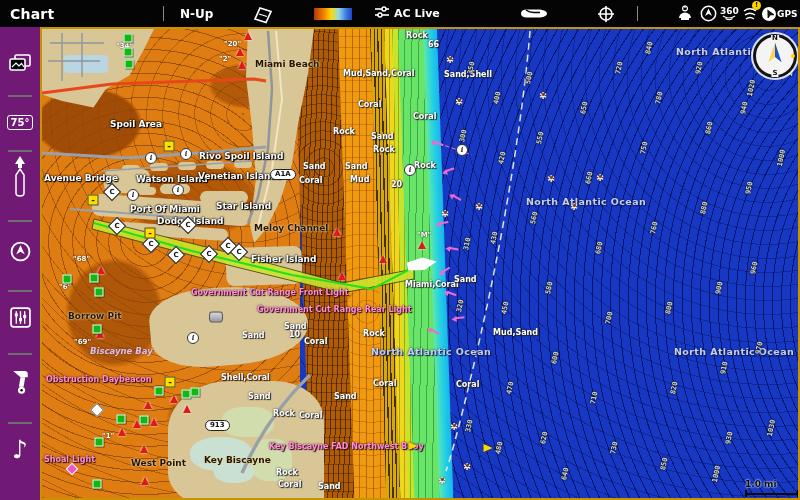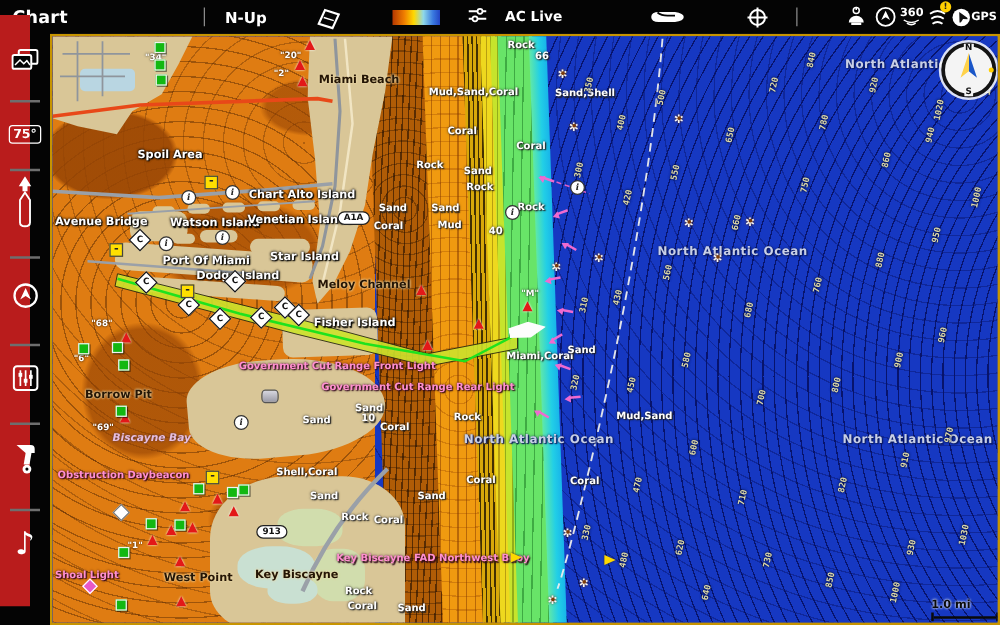--- a/index.html
+++ b/index.html
@@ -7,30 +7,30 @@
        font-family:"DejaVu Sans","Liberation Sans",sans-serif;}
 
   
   #topbar{position:absolute;left:0;top:0;width:800px;height:27px;background:#040404;color:#fff;z-index:20}
   .tb{position:absolute;top:0;height:27px;display:flex;align-items:center;color:#fff}
   .tb-div{position:absolute;top:6px;width:1px;height:15px;background:#8a8a8a}
   #tb-title{left:10px;font-weight:bold;font-size:14px;letter-spacing:.2px}
   #tb-nup{left:180px;font-weight:bold;font-size:12px}
   #tb-grad{position:absolute;left:314px;top:8px;width:38px;height:12px;
      background:linear-gradient(90deg,#b53700,#f07f00 25%,#ffd900 45%,#8fd8e8 65%,#3a7ae0 85%,#2244c4)}
-  #tb-ac{left:374px;gap:14px;font-weight:bold;font-size:11px}
+  #tb-ac{left:374px;gap:4px;font-weight:bold;font-size:11px}
   #tb-360{left:720px;flex-direction:column;justify-content:center;line-height:8px}
   #tb-360 b{font-size:9px}
   #tb-gps{left:777px;font-weight:bold;font-size:9px}
   .badge{position:absolute;right:-3px;top:1px;width:9px;height:9px;border-radius:50%;background:#ffcf00;
      color:#222;font:bold 7px/9px "DejaVu Sans",sans-serif;text-align:center}
   #tb-loc .circ{width:14px;height:14px;border-radius:50%;background:#fff;display:flex;align-items:center;justify-content:center}
 
   
-  #sidebar{position:absolute;left:0;top:12px;width:24px;height:473px;background:#b91c1c;z-index:20}
+  #sidebar{position:absolute;left:0;top:27px;width:40px;height:473px;background:#701a75;z-index:20}
   .sb{position:absolute;left:0;width:40px;display:flex;justify-content:center;align-items:center}
   .sb-sep{position:absolute;left:8px;width:24px;height:2px;background:#6e6e6e}
   .temp-box{border:1.6px solid #fff;border-radius:3px;padding:1px 3px;color:#fff;font:bold 10px "DejaVu Sans",sans-serif}
   .music{color:#fff;font-size:25px;line-height:25px}
 
   
   #map{position:absolute;left:40px;top:27px;width:760px;height:473px;box-sizing:border-box;
        border:2px solid #c79400;overflow:hidden;background:#1638c2;z-index:1}
   #map > *{pointer-events:none}
   
@@ -347,21 +347,21 @@
     </g>
     <path d="M 234 2 L 240 70 L 230 140 L 216 198" fill="none" stroke="#f3e8c8" stroke-width="2" opacity="0.9"></path>
     <path d="M 488 2 C 480 100 458 220 440 300 C 430 345 412 420 404 442" fill="none" stroke="#ececec" stroke-width="1.5" stroke-dasharray="7 5" opacity="0.95"></path>
     <path d="M 390 112 L 430 126" fill="none" stroke="#e060c8" stroke-width="1.2" stroke-dasharray="4 3"></path>
     <path d="M 52 194 L 150 222 L 250 246 L 330 260 L 380 234" fill="none" stroke="#1ee21e" stroke-width="2"></path>
   </svg>
 
   <div id="anno">
       <span class="ml c-pd" style="left: 213px; top: 30px;">Miami Beach</span>
       <span class="ml c-pl" style="left: 68px; top: 90px;">Spoil Area</span>
-      <span class="ml c-pl" style="left: 157px; top: 122px;">Chart Alto Island</span>
+      <span class="ml c-pl" style="left: 157px; top: 122px;">Rivo Spoil Island</span>
       <span class="ml c-pl" style="left: 2px; top: 144px;">Avenue Bridge</span>
       <span class="ml c-pl" style="left: 94px; top: 145px;">Watson Island</span>
       <span class="ml c-pl" style="left: 156px; top: 142px;">Venetian Islands</span>
       <span class="ml c-rb" style="left: 228px; top: 140px;">A1A</span>
       <span class="ml c-pl" style="left: 88px; top: 175px;">Port Of Miami</span>
       <span class="ml c-pl" style="left: 174px; top: 172px;">Star Island</span>
       <span class="ml c-pl" style="left: 115px; top: 187px;">Dodge Island</span>
       <span class="ml c-pd" style="left: 212px; top: 194px;">Meloy Channel</span>
       <span class="ml c-pl" style="left: 209px; top: 225px;">Fisher Island</span>
       <span class="ml c-pd" style="left: 26px; top: 282px;">Borrow Pit</span>
@@ -403,21 +403,21 @@
       <span class="ml c-bt" style="left: 276px; top: 453px;">Sand</span>
       <span class="ml c-bt" style="left: 200px; top: 302px;">Sand</span>
       <span class="ml c-bt" style="left: 242px; top: 293px;">Sand</span>
       <span class="ml c-bt" style="left: 247px; top: 301px;">10</span>
       <span class="ml c-bt" style="left: 262px; top: 308px;">Coral</span>
       <span class="ml c-bt" style="left: 321px; top: 300px;">Rock</span>
       <span class="ml c-bt" style="left: 231px; top: 380px;">Rock</span>
       <span class="ml c-bt" style="left: 234px; top: 439px;">Rock</span>
       <span class="ml c-bt" style="left: 236px; top: 451px;">Coral</span>
       <span class="ml c-bt" style="left: 386px; top: 11px;">66</span>
-      <span class="ml c-bt" style="left: 349px; top: 151px;">40</span>
+      <span class="ml c-bt" style="left: 349px; top: 151px;">20</span>
       <span class="ml c-qt" style="left: 74px; top: 13px;">"34"</span>
       <span class="ml c-qt" style="left: 182px; top: 11px;">"20"</span>
       <span class="ml c-qt" style="left: 177px; top: 26px;">"2"</span>
       <span class="ml c-qt" style="left: 375px; top: 202px;">"M"</span>
       <span class="ml c-qt" style="left: 60px; top: 403px;">"1"</span>
       <span class="ml c-qt" style="left: 31px; top: 226px;">"68"</span>
       <span class="ml c-qt" style="left: 17px; top: 254px;">"6"</span>
       <span class="ml c-qt" style="left: 32px; top: 309px;">"69"</span>
       <span class="dp" style="left: 415px; top: 103px; transform: rotate(-78deg);">300</span>
       <span class="dp" style="left: 419px; top: 211px; transform: rotate(-78deg);">310</span>

